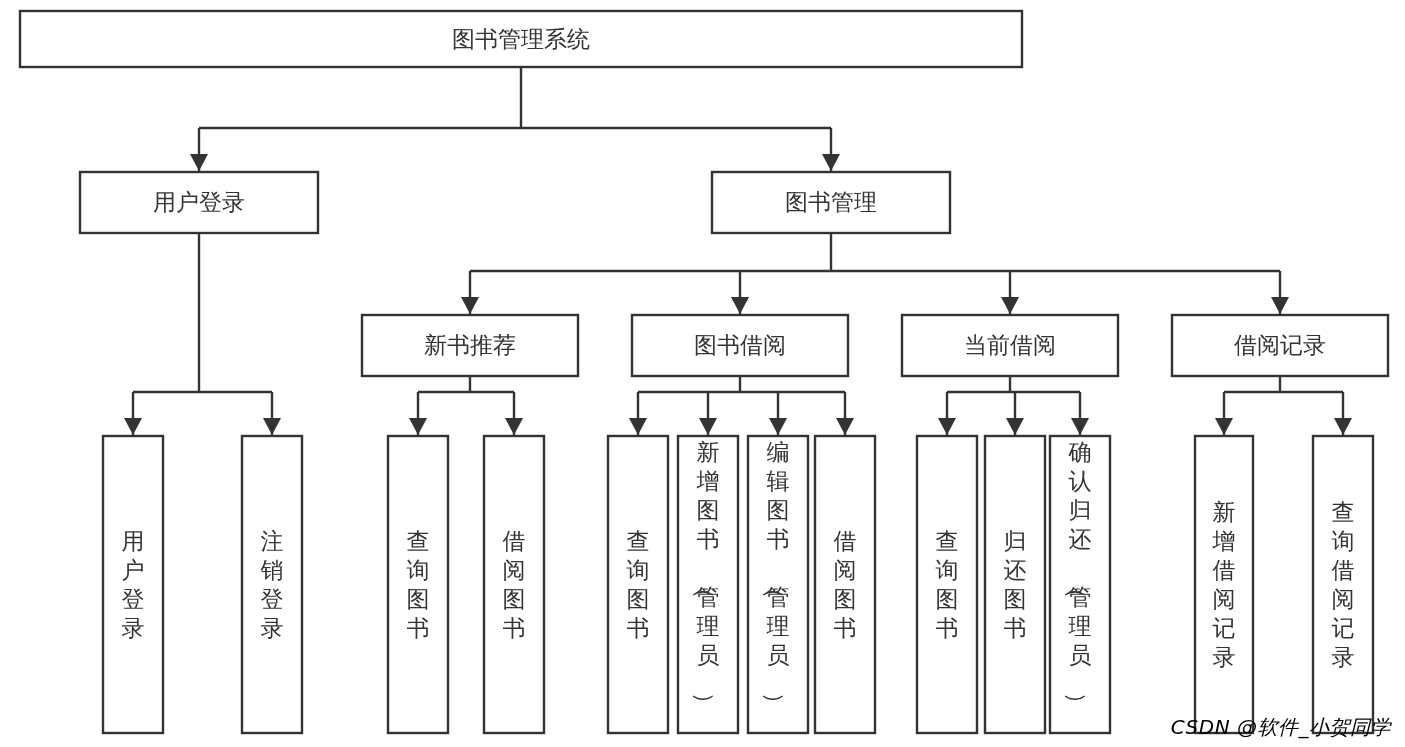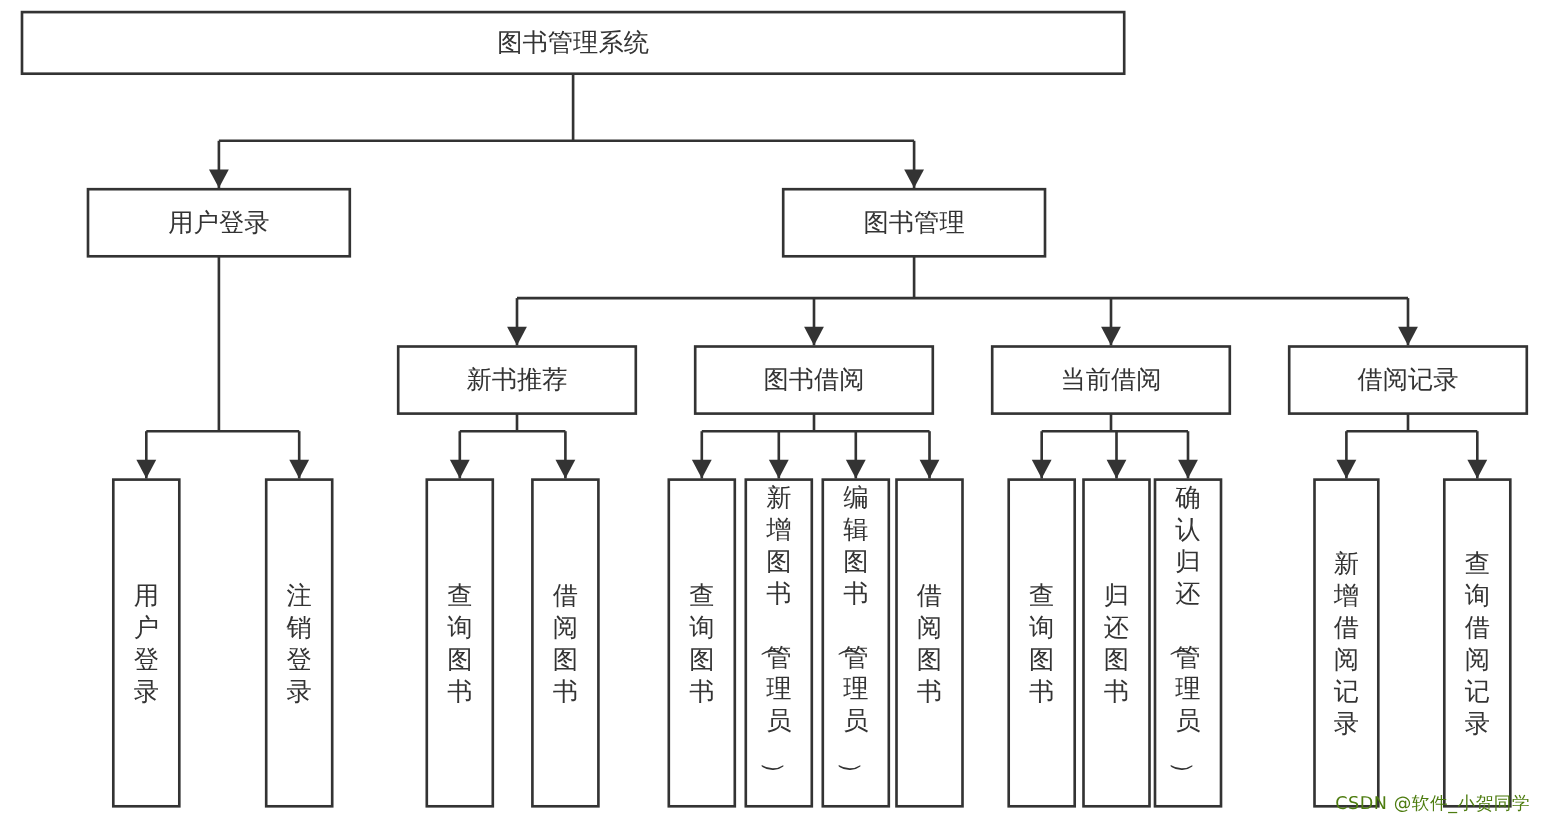--- a/index.html
+++ b/index.html
@@ -44,25 +44,26 @@
   }
   .arrow-head {
     fill: #333333;
     stroke: none;
   }
   .watermark {
     position: absolute;
     right: 14px;
     bottom: 6px;
     font-family: "DejaVu Sans", "Liberation Sans", sans-serif;
-    font-size: 16px;
-    color: #4d7c0f;
+    font-size: 20px;
+    color: #000000;
     white-space: nowrap;
     letter-spacing: 0.5px;
     user-select: none;
+    font-style: italic;
   }
 </style>
 </head>
 <body>
 
 <svg id="diagram" viewBox="0 0 1405 747" xmlns="http://www.w3.org/2000/svg">
   <rect x="0" y="0" width="1405" height="747" fill="#ffffff"></rect>
   <g id="connector-layer">
       <g>
         <line x1="521" y1="67" x2="521" y2="128" class="connector"></line>

